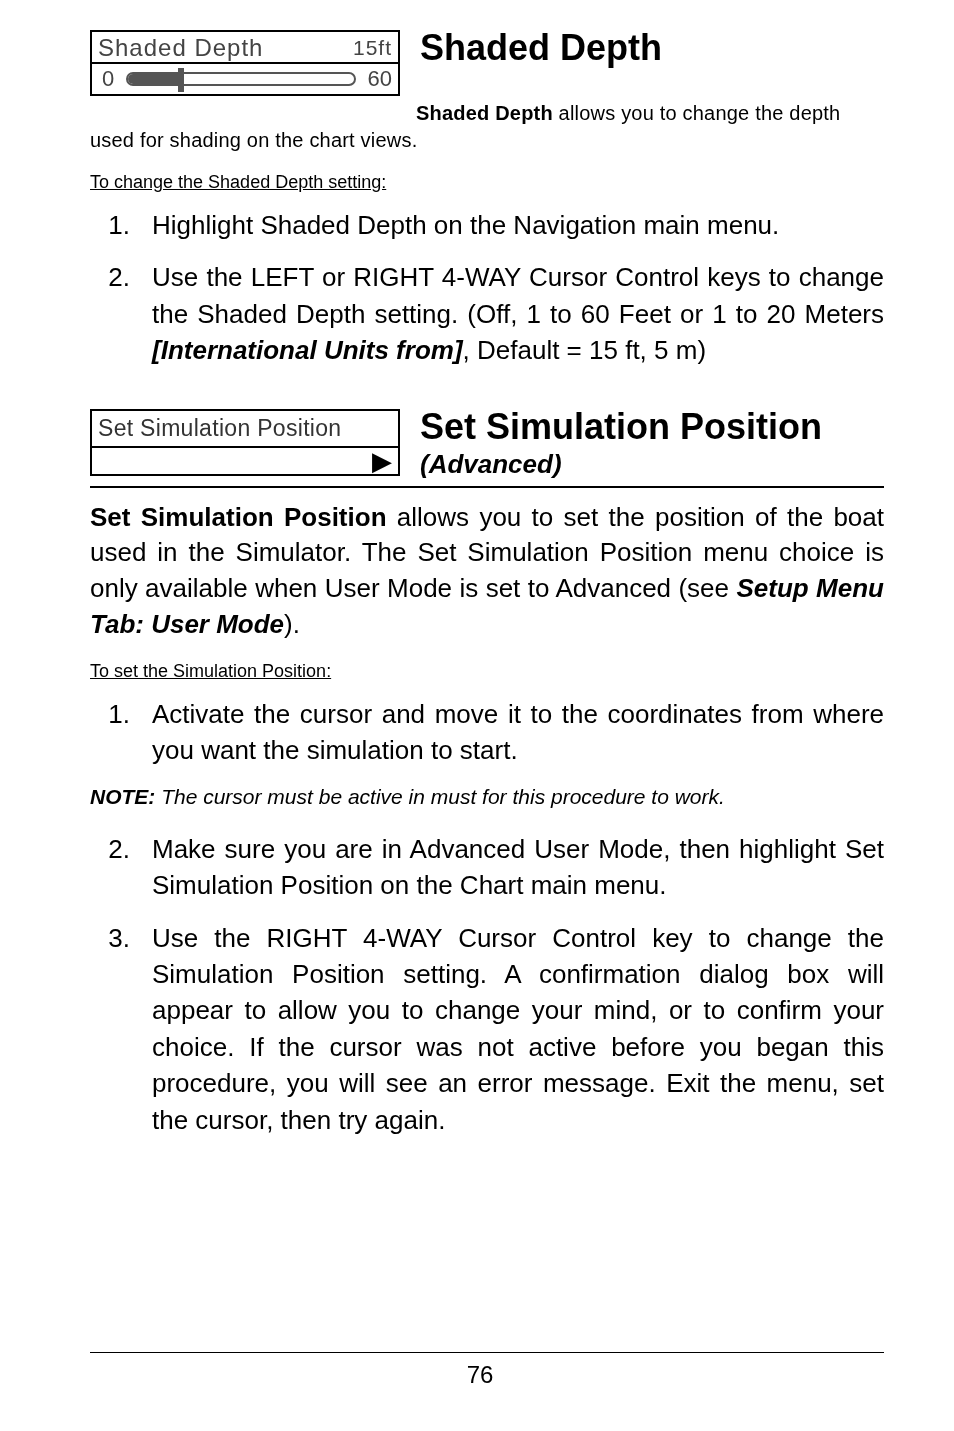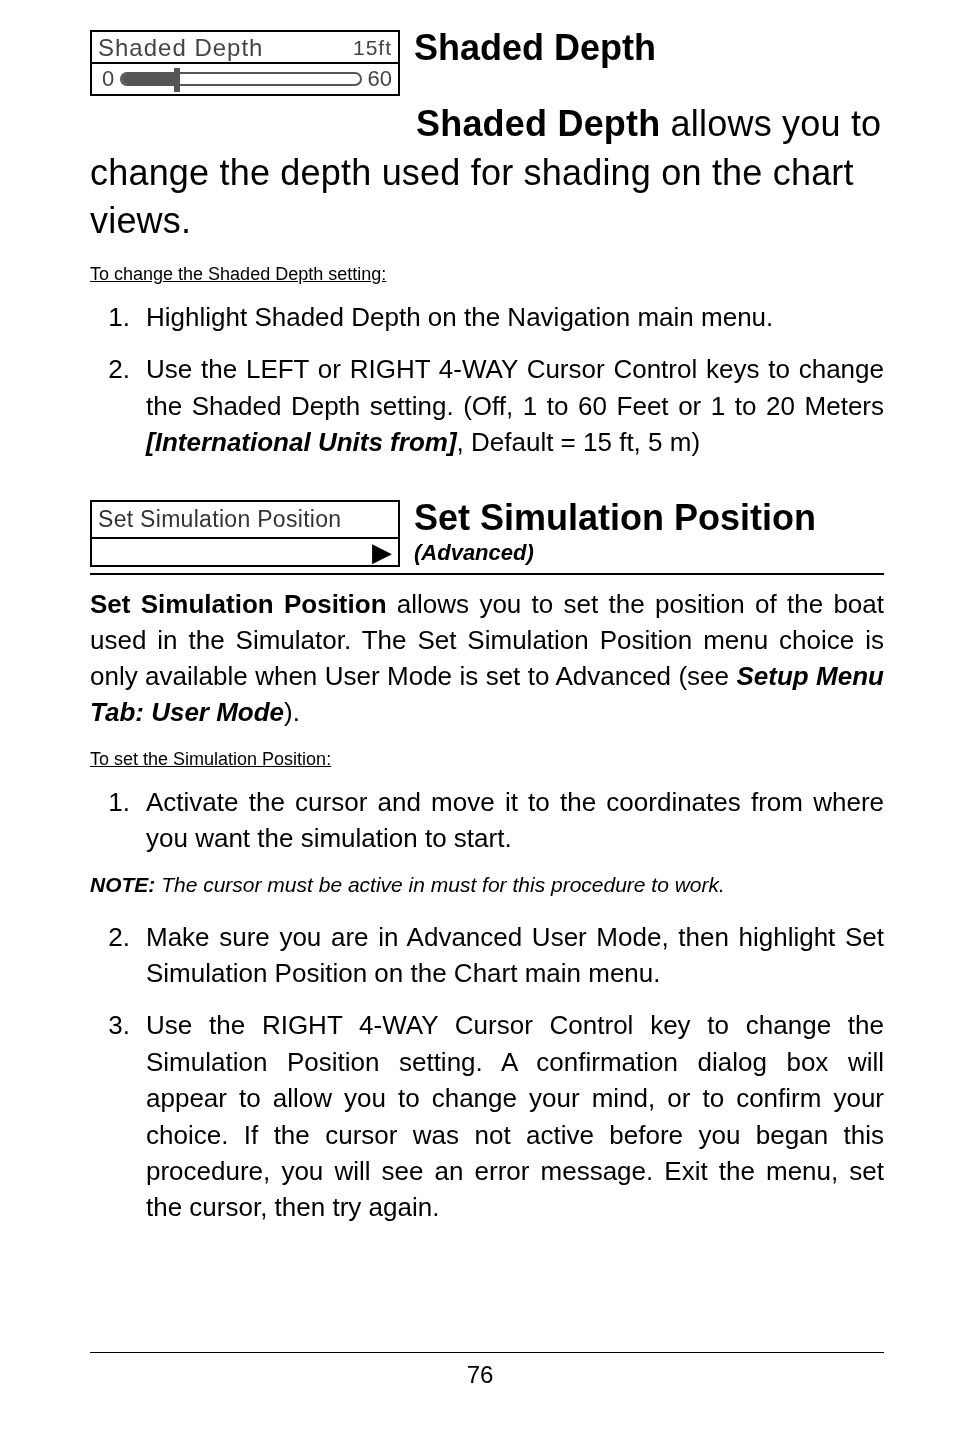--- a/index.html
+++ b/index.html
@@ -1,15 +1,15 @@
 <!DOCTYPE html>
 <html><head>
 <meta charset="utf-8">
 <style>
-  * { box-sizing: border-box; margin: 0; padding: 0; }
+  * { box-sizing: border-box; margin: 0; padding: 0; gap: 6px; }
   body {
     width: 954px;
     height: 1431px;
     background: #fff;
     font-family: "Helvetica Neue", Arial, sans-serif;
     color: #000;
     position: relative;
     padding: 30px 70px 0 90px;
   }
   .section1-header { display: flex; align-items: flex-start; margin-bottom: 4px; }
@@ -63,21 +63,21 @@
   }
   .heading-main {
     font-family: "Arial Black", Arial, sans-serif;
     font-weight: 900;
     font-size: 36px;
     margin-left: 14px;
     line-height: 1;
     padding-top: 0;
   }
   .intro-para {
-    font-size: 36px;
+    font-size: 20px;
     line-height: 1.35;
     margin-bottom: 18px;
     letter-spacing: 0.2px;
   }
   .intro-para .first-line-indent { display: inline-block; width: 326px; }
   .subhead {
     font-size: 18px;
     text-decoration: underline;
     margin-bottom: 14px;
   }
@@ -122,21 +122,21 @@
   .heading-block { margin-left: 14px; }
   .heading-block .h {
     font-family: "Arial Black", Arial, sans-serif;
     font-weight: 900;
     font-size: 36px;
     line-height: 1;
   }
   .heading-block .sub {
     font-style: italic;
     font-weight: bold;
-    font-size: 22px;
+    font-size: 26px;
     margin-top: 4px;
   }
   .hr-under {
     border: none;
     border-top: 2px solid #000;
     margin: 2px 0 12px 0;
   }
   .body-para {
     font-size: 26px;
     line-height: 1.38;

